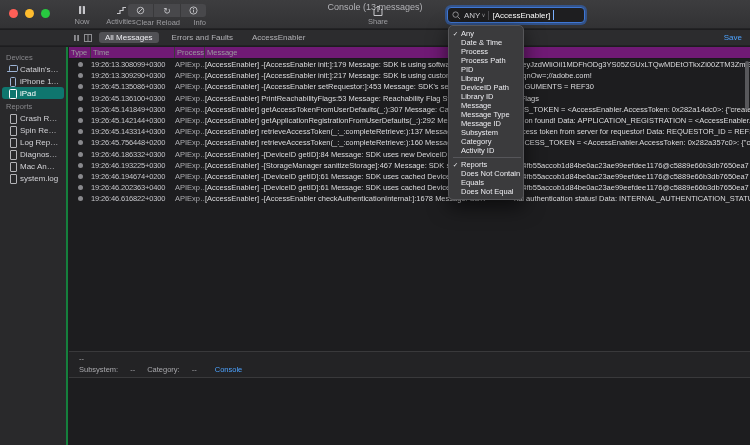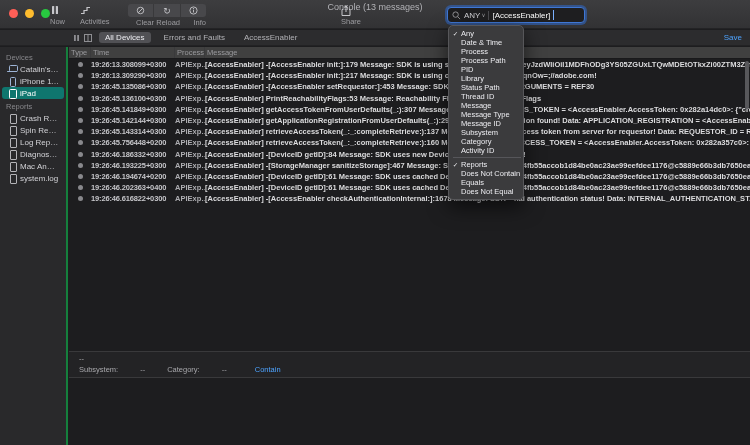--- a/index.html
+++ b/index.html
@@ -10,21 +10,21 @@
 
   
   .toolbar { position:absolute; top:0; left:0; right:0; height:29px;
              background:linear-gradient(#3d3d3f,#323234); border-bottom:1px solid #232325; }
   .traffic-lights { position:absolute; top:9px; left:9px; display:flex; gap:7px; }
   .tl { width:9px; height:9px; border-radius:50%; }
   .tl.red{background:#ff5f57}.tl.yellow{background:#febc2e}.tl.green{background:#28c840}
   .window-title { position:absolute; top:2px; left:50%; transform:translateX(-50%);
                   font-size:9px; color:#b2b2b6; white-space:nowrap; }
   .tb-btn { position:absolute; top:4px; display:flex; flex-direction:column;
-            align-items:flex-start; gap:1px; color:#9c9ca0; font-size:7.5px; }
+            align-items:center; gap:1px; color:#9c9ca0; font-size:7.5px;margin-left:19px; }
   .tb-btn .glyph { height:12px; display:flex; align-items:center; justify-content:center;
                    color:#c6c6ca; font-size:10px; line-height:12px; }
   .tb-now { left:50px; width:26px; }
   .tb-activities { left:80px; width:44px; }
   .tb-group { position:absolute; left:128px; top:4px; width:78px; }
   .seg-box { display:flex; height:13px; background:#48484b; border-radius:3px; overflow:hidden; }
   .seg { flex:1; display:flex; align-items:center; justify-content:center;
          border-right:1px solid #39393b; color:#c6c6ca; font-size:9px; }
   .seg:last-child { border-right:none; }
   .seg-labels { display:flex; font-size:7.5px; color:#9c9ca0; margin-top:1px; }
@@ -70,41 +70,41 @@
   [data-name="laptop-icon"]::after { content:""; position:absolute; left:0; top:6px;
       width:10px; height:1.3px; background:currentColor; border-radius:1px; }
   [data-name="iphone-icon"]::before { left:3px; top:0.5px; width:4px; height:7.5px; }
   [data-name="ipad-icon"]::before { left:2px; top:0.5px; width:5.6px; height:7.5px; }
   [data-name$="report-icon"]::before, [data-name="analytics-icon"]::before,
   [data-name="file-icon"]::before { left:2.5px; top:0.5px; width:5px; height:7.5px; border-radius:1px; }
 
   
   .main { position:absolute; left:69px; top:47px; right:0; bottom:0; background:#1d1d1f; }
   .table-header { position:absolute; top:0; left:0; right:0; height:12px;
-                  background:#404040; border-bottom:1px solid #19191b;
+                  background:#701a75; border-bottom:1px solid #19191b;
                   display:grid; grid-template-columns:22px 84px 30px 1fr 236px;
                   font-size:7.5px; color:#9a9a9e; align-items:center; }
   .th { padding:0 2px; overflow:hidden; white-space:nowrap; border-right:1px solid #3a3a3c; height:100%; display:flex; align-items:center; }
   .th.no-border { border-right:none; }
-  .rows { position:absolute; top:12px; left:0; right:0;font-weight:bold; }
+  .rows { position:absolute; top:12px; left:0; right:0; }
   .log-row { display:grid; grid-template-columns:22px 84px 30px 1fr 236px;
              height:11.2px; align-items:center; font-size:7.5px; white-space:nowrap; }
   .cell-type { display:flex; justify-content:center; }
   .dot { width:5px; height:5px; border-radius:50%; background:#88888c; }
   .cell-time { color:#c6c6ca; overflow:hidden; letter-spacing:-0.15px; }
   .cell-process { color:#aeaeb2; overflow:hidden; }
   .cell-msg, .cell-msg-right { color:#dcdcde; overflow:hidden; }
   .scrollbar-thumb { position:absolute; right:1px; top:14px; width:4px; height:48px;
                      border-radius:2px; background:#58585b; }
 
   
   .details-bar { position:absolute; left:0; right:0; top:304px; height:27px;
                  background:#232325; border-top:1px solid #39393b; border-bottom:1px solid #39393b;
                  padding:2px 10px; font-size:7.5px; color:#a8a8ac; }
-  .details-line2 { margin-top:2px; display:flex; gap:22px; align-items:center; }
+  .details-line2 { margin-top:2px; display:flex; gap:12px; align-items:center; }
   .details-link { color:#4da3ff; margin-left:6px; }
   .details-pane { position:absolute; left:0; right:0; top:332px; bottom:0; background:#1d1d1f; }
 
   
   .search-menu { position:absolute; left:448px; top:25px; width:76px; z-index:50;
                  background:#3b3b3d; border:1px solid #57575a; border-radius:5px;
                  box-shadow:0 7px 20px rgba(0,0,0,.6); padding:3px 0;
                  font-size:7.5px; color:#ececf0; }
   .menu-item { display:flex; align-items:center; height:9px; padding:0 5px 0 3px;
                gap:2px; white-space:nowrap; overflow:hidden; }
@@ -210,21 +210,21 @@
           <rect x="4.2" y="1" width="1.8" height="6" fill="#8e8e92"></rect>
         </svg>
       <svg data-name="columns-icon" width="8" height="8" viewBox="0 0 8 8">
           <rect x="0.5" y="0.5" width="7" height="7" fill="none" stroke="#8e8e92"></rect>
           <line x1="4" y1="0.5" x2="4" y2="7.5" stroke="#8e8e92"></line>
         </svg>
     </span>
     <span data-name="filter-tabs" style="display:flex;gap:7px;align-items:center;">
 
         <span class="fb-tab selected" data-name="filter-tab">
-          <span data-name="filter-tab-label">All Devices</span>
+          <span data-name="filter-tab-label">All Messages</span>
         </span>
 
         <span class="fb-tab" data-name="filter-tab">
           <span data-name="filter-tab-label">Errors and Faults</span>
         </span>
 
         <span class="fb-tab" data-name="filter-tab">
           <span data-name="filter-tab-label">AccessEnabler</span>
         </span>
       </span>
@@ -433,21 +433,21 @@
 
     <div class="scrollbar-thumb" data-name="vertical-scrollbar"></div>
 
     <div class="details-bar" data-name="details-bar">
       <div data-name="details-dash">--</div>
       <div class="details-line2">
         <span data-name="subsystem-label">Subsystem:</span>
         <span data-name="subsystem-value">--</span>
         <span data-name="category-label">Category:</span>
         <span data-name="category-value">--</span>
-        <span class="details-link" data-name="details-link">Contain</span>
+        <span class="details-link" data-name="details-link">Console</span>
       </div>
     </div>
     <div class="details-pane" data-name="details-pane"></div>
   </div>
 
   <div class="search-menu" data-name="search-filter-menu">
 
       <div class="menu-item checked" data-name="menu-item">
         <span class="check" data-name="check-icon"></span>
         <span data-name="menu-item-label">Any</span>
@@ -473,26 +473,26 @@
         <span data-name="menu-item-label">PID</span>
       </div>
 
       <div class="menu-item" data-name="menu-item">
         <span class="check" data-name="check-icon"></span>
         <span data-name="menu-item-label">Library</span>
       </div>
 
       <div class="menu-item" data-name="menu-item">
         <span class="check" data-name="check-icon"></span>
-        <span data-name="menu-item-label">Status Path</span>
-      </div>
-
-      <div class="menu-item" data-name="menu-item">
-        <span class="check" data-name="check-icon"></span>
-        <span data-name="menu-item-label">Thread ID</span>
+        <span data-name="menu-item-label">DeviceID Path</span>
+      </div>
+
+      <div class="menu-item" data-name="menu-item">
+        <span class="check" data-name="check-icon"></span>
+        <span data-name="menu-item-label">Library ID</span>
       </div>
 
       <div class="menu-item" data-name="menu-item">
         <span class="check" data-name="check-icon"></span>
         <span data-name="menu-item-label">Message</span>
       </div>
 
       <div class="menu-item" data-name="menu-item">
         <span class="check" data-name="check-icon"></span>
         <span data-name="menu-item-label">Message Type</span>

